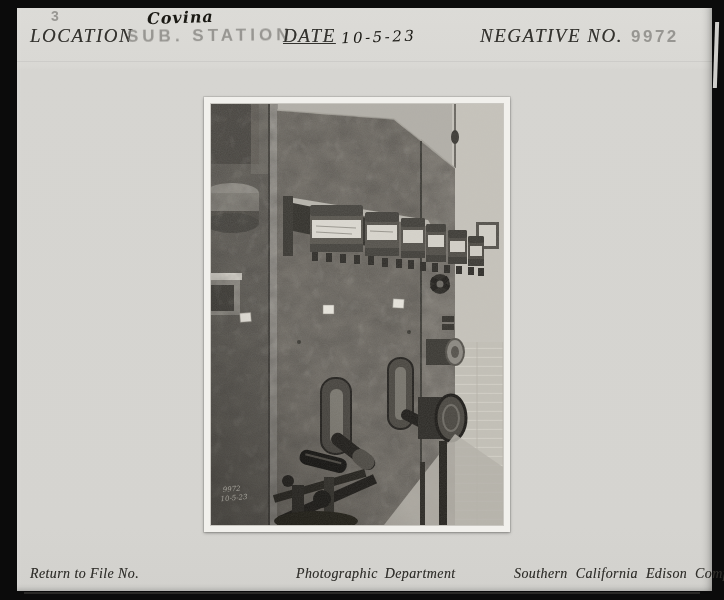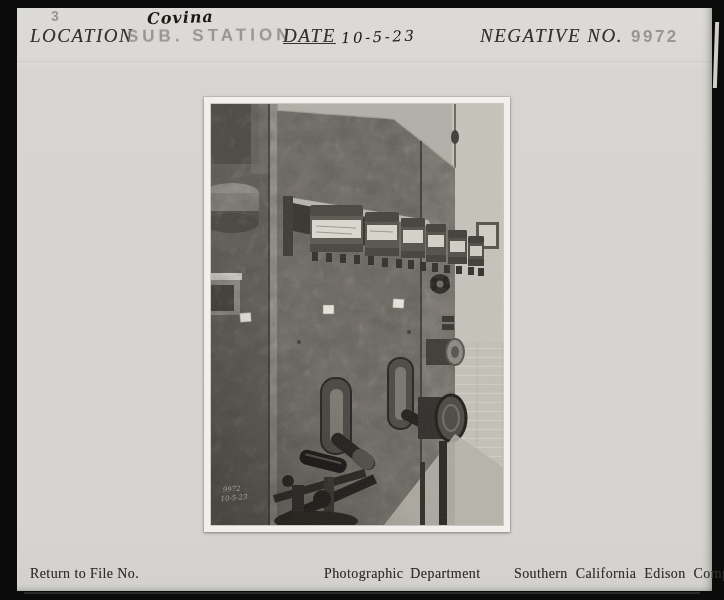--- a/index.html
+++ b/index.html
@@ -40,26 +40,26 @@
   .ink-covina{left:130px;top:0px;font-size:16px;font-weight:bold;letter-spacing:1px;transform:rotate(-2deg);}
   .ink-date{left:324px;top:20px;font-size:15px;letter-spacing:2.5px;transform:rotate(-2deg);}
   .photo-print{
     position:absolute;left:187px;top:89px;width:306px;height:435px;
     background:#f1f0ec;
     box-shadow:0 1px 3px rgba(0,0,0,.35), 0 0 0 1px rgba(0,0,0,.08);
   }
   .photo-print svg{display:block;}
   .footer-item{
     position:absolute;
-    font-size:14px;letter-spacing:.4px;
+    font-style:italic;font-size:14px;letter-spacing:.4px;
     color:#302f2b;white-space:nowrap;
     text-shadow:0 0 .4px rgba(48,47,43,.45);
   }
   .footer-return{left:13px;top:558px;}
-  .footer-dept{left:279px;top:558px;word-spacing:3px;margin-left:28px;}
+  .footer-dept{left:279px;top:558px;word-spacing:3px;}
   .footer-company{left:497px;top:558px;word-spacing:4px;}
   .scan-sliver{
     position:absolute;left:714px;top:22px;width:4px;height:66px;
     background:#cfcecb;transform:rotate(2deg);
   }
   .scan-line{
     position:absolute;left:24px;top:592px;width:676px;height:2px;
     background:#45443f;opacity:.55;
   }
 </style>

